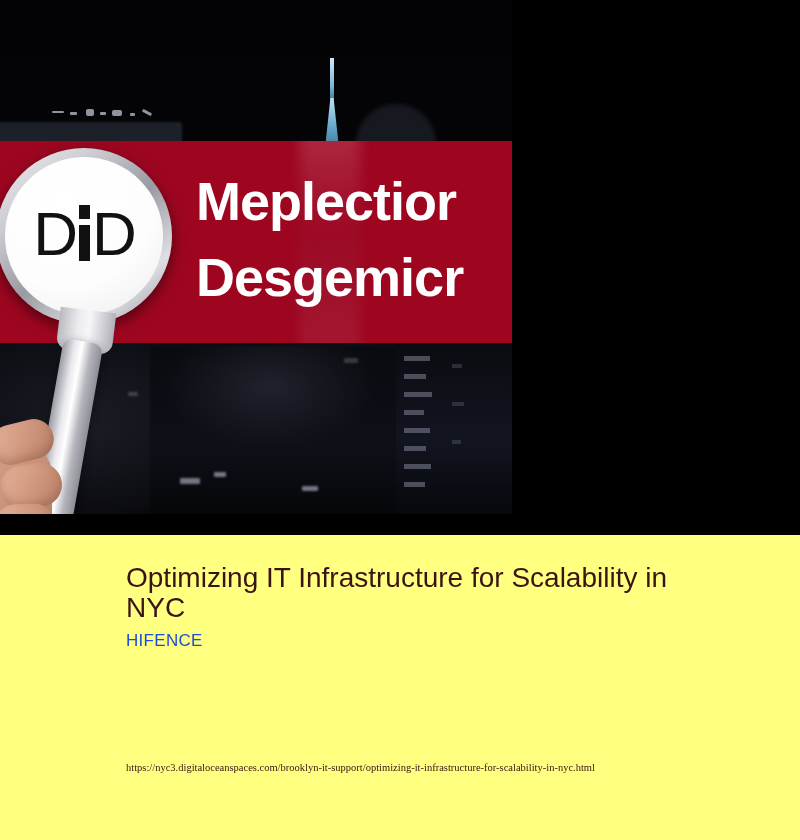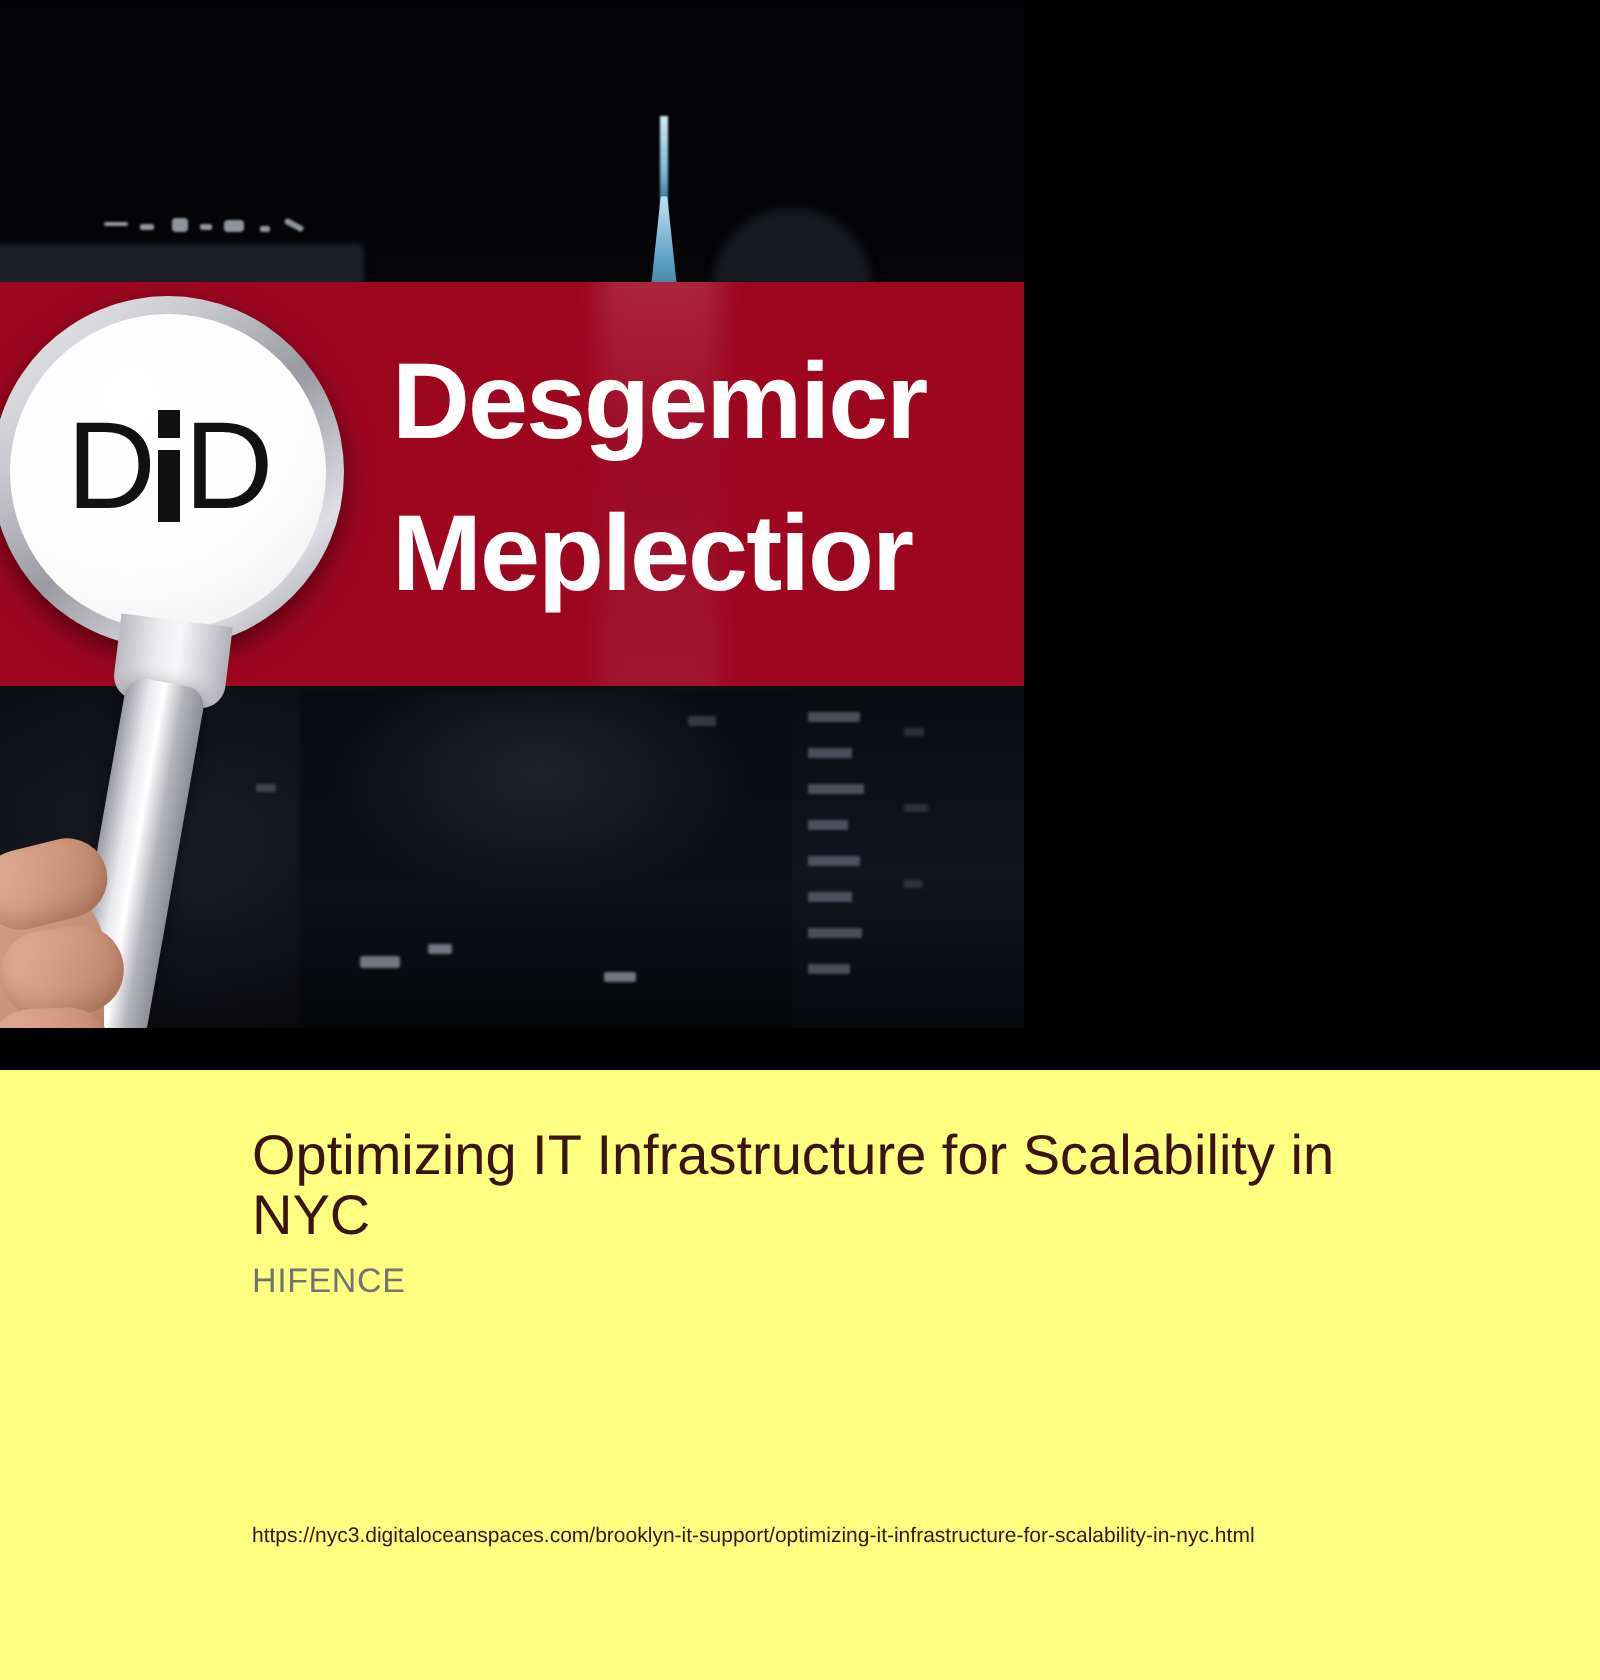--- a/index.html
+++ b/index.html
@@ -318,42 +318,42 @@
     color: #3a1414;
   }
   .subtitle {
     position: absolute;
     left: 126px;
     top: 96px;
     margin: 0;
     font-family: "Liberation Sans", sans-serif;
     font-weight: normal;
     font-size: 17px;
-    color: #737373;
+    color: #1d4ed8;
     letter-spacing: 0.3px;
   }
   .contact {
     position: absolute;
     left: 126px;
     top: 140px;
     margin: 0;
     padding: 0;
     list-style: none;
   }
   .contact li {
     font-family: "Liberation Sans", sans-serif;
     font-size: 12.5px;
     line-height: 20.5px;
     color: #3a1414;
   }
   .url {
     position: absolute;
     left: 126px;
     top: 227px;
-    font-family: Liberation Sans, sans-serif;
+    font-family: Liberation Serif, serif;
     font-size: 10.5px;
     color: #3a1414;
     text-decoration: none;
     white-space: nowrap;
   }
 </style>
 </head>
 <body>
 
 <div class="media-band">
@@ -397,22 +397,22 @@
     </div>
 
     <span class="window-sparkle" style="left:180px;top:478px;width:20px;height:6px;"></span>
     <span class="window-sparkle" style="left:214px;top:472px;width:12px;height:5px;"></span>
     <span class="window-sparkle" style="left:302px;top:486px;width:16px;height:5px;"></span>
     <span class="window-sparkle" style="left:128px;top:392px;width:10px;height:4px;opacity:.45;"></span>
     <span class="window-sparkle" style="left:344px;top:358px;width:14px;height:5px;opacity:.4;"></span>
 
     <div class="banner">
       <div class="banner-text">
+        <span class="banner-line">Meplectior</span>
         <span class="banner-line">Desgemicr</span>
-        <span class="banner-line">Meplectior</span>
       </div>
     </div>
 
     <div class="magnifier">
       <div class="lens-ring">
         <div class="lens-glass">
           <div class="lens-logo">
             <span>D</span><span class="mid"><b class="dot"></b><b class="stem"></b></span><span>D</span>
           </div>
         </div>

